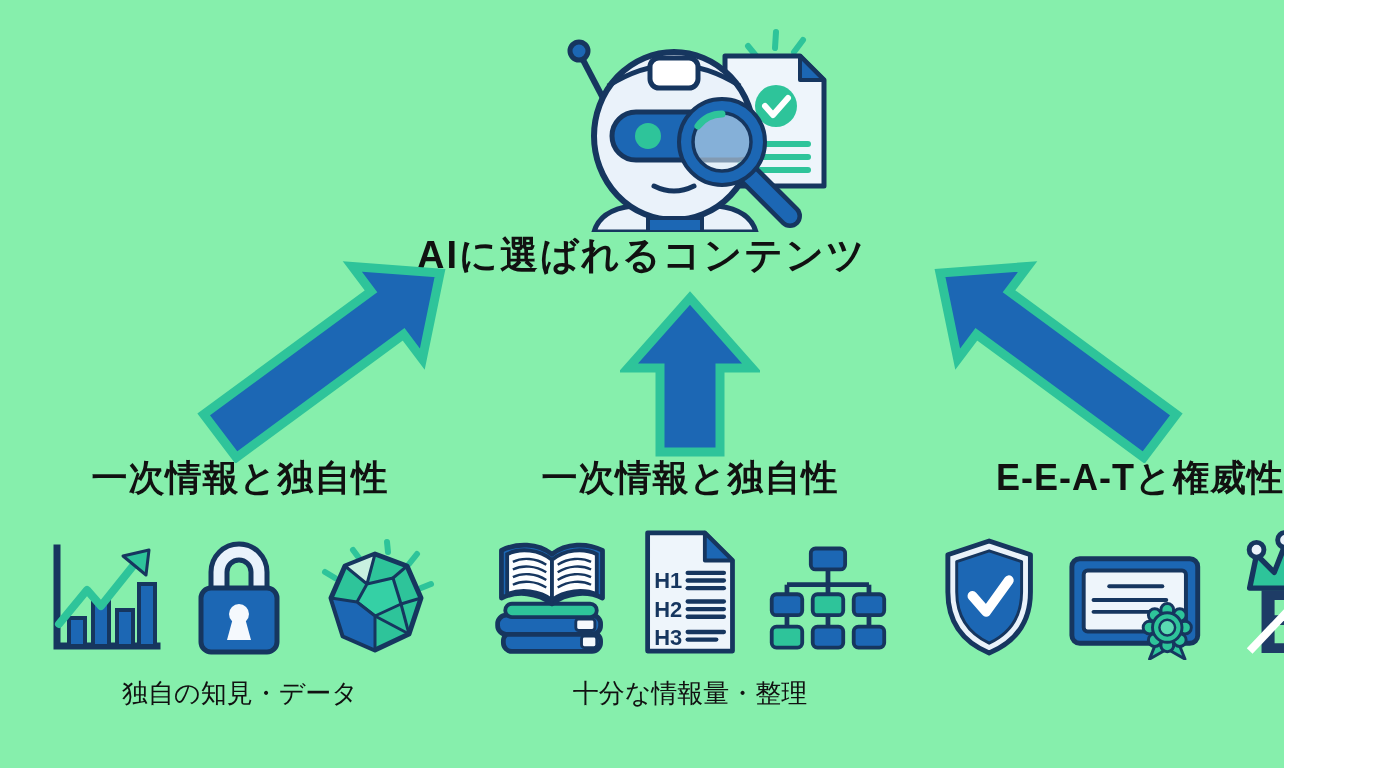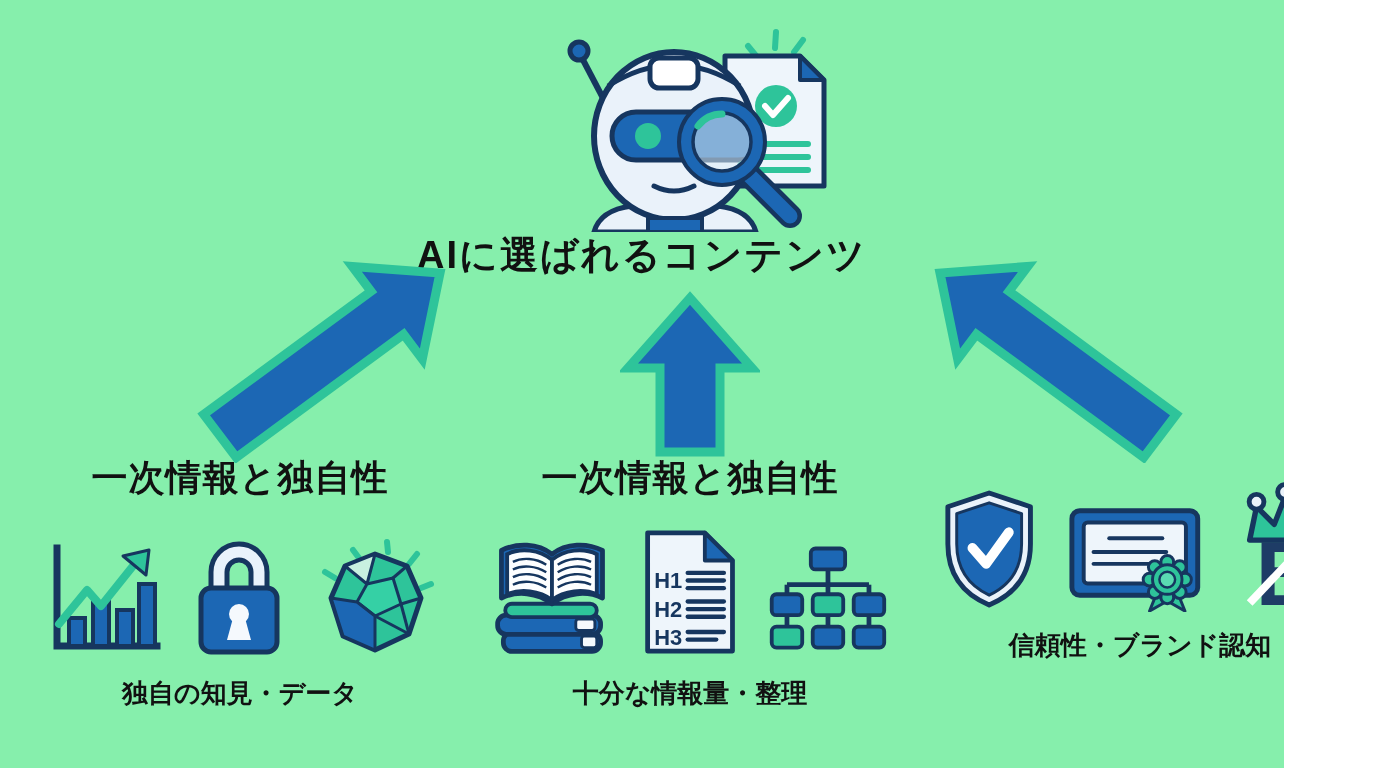--- a/index.html
+++ b/index.html
@@ -15,21 +15,21 @@
   .arrow{position:absolute;}
   .arrow-left{left:185px;top:258px;}
   .arrow-mid{left:620px;top:290px;}
   .arrow-right{left:915px;top:258px;}
   .col{position:absolute;top:444px;width:400px;text-align:center;margin-top:10px;}
   .col-1{left:40px;}
   .col-2{left:490px;}
   .col-3{left:940px;}
   .col-heading{font-size:36px;font-weight:800;color:#111111;letter-spacing:1px;line-height:48px;}
   .icon-row{display:flex;justify-content:center;align-items:flex-end;gap:26px;margin-top:12px;height:146px;}
-  .caption{margin-top:16px;font-size:26px;font-weight:700;color:#111111;}
+  .caption{margin-top:16px;font-size:26px;font-weight:400;color:#111111;}
   svg text{font-family:"Liberation Sans","DejaVu Sans",sans-serif;}
 </style>
 </head>
 <body>
 
 <div class="canvas">
 
   <svg class="hero-icon" width="292" height="218" viewBox="0 0 292 218">
 
     <g stroke="#2ec49a" stroke-width="6" stroke-linecap="round">
@@ -188,20 +188,21 @@
         <rect x="92" y="56" width="32" height="22" rx="5" fill="#1c67b4" stroke="#16365f" stroke-width="4"></rect>
         <rect x="6" y="90" width="32" height="22" rx="5" fill="#2ec49a" stroke="#16365f" stroke-width="4"></rect>
         <rect x="49" y="90" width="32" height="22" rx="5" fill="#1c67b4" stroke="#16365f" stroke-width="4"></rect>
         <rect x="92" y="90" width="32" height="22" rx="5" fill="#1c67b4" stroke="#16365f" stroke-width="4"></rect>
       </svg>
     </div>
     <div class="caption">十分な情報量・整理</div>
   </div>
 
   <div class="col col-3">
+    <div class="col-heading">E-E-A-Tと権威性</div>
     <div class="icon-row">
       <svg width="102" height="126" viewBox="0 0 102 126">
         <path d="M50,6 L92,20 V58 C92,92 74,110 50,120 C26,110 8,92 8,58 V20 Z" fill="#eaf2fa" stroke="#16365f" stroke-width="5" stroke-linejoin="round"></path>
         <path d="M50,16 L83,27 V58 C83,86 69,101 50,110 C31,101 17,86 17,58 V27 Z" fill="#1c67b4" stroke="#16365f" stroke-width="3" stroke-linejoin="round"></path>
         <path d="M33,62 L47,78 L70,46" fill="none" stroke="#ffffff" stroke-width="10" stroke-linecap="round" stroke-linejoin="round"></path>
       </svg>
       <svg width="140" height="112" viewBox="0 0 140 112">
         <rect x="6" y="10" width="128" height="86" rx="8" fill="#1c67b4" stroke="#16365f" stroke-width="5"></rect>
         <rect x="18" y="22" width="104" height="62" rx="4" fill="#eef5fb" stroke="#16365f" stroke-width="4"></rect>
         <g stroke="#16365f" stroke-width="4" stroke-linecap="round">
@@ -228,16 +229,15 @@
       </svg>
       <svg width="112" height="132" viewBox="0 0 112 132">
         <text x="26" y="126" font-size="92" font-weight="bold" fill="#1e3c66">B</text>
         <line x1="20" y1="124" x2="58" y2="84" stroke="#ffffff" stroke-width="8"></line>
         <polygon points="20,60 27,26 45,44 56,16 67,44 85,26 92,60" fill="#2ec49a" stroke="#16365f" stroke-width="5.5" stroke-linejoin="round"></polygon>
         <circle cx="27" cy="21" r="7.5" fill="#eaf2fa" stroke="#16365f" stroke-width="5"></circle>
         <circle cx="56" cy="11" r="7.5" fill="#eaf2fa" stroke="#16365f" stroke-width="5"></circle>
         <circle cx="85" cy="21" r="7.5" fill="#eaf2fa" stroke="#16365f" stroke-width="5"></circle>
       </svg>
     </div>
-    <div class="caption">信頼性・ブランド認知</div>
   </div>
 
 </div>
 
 </body></html>

